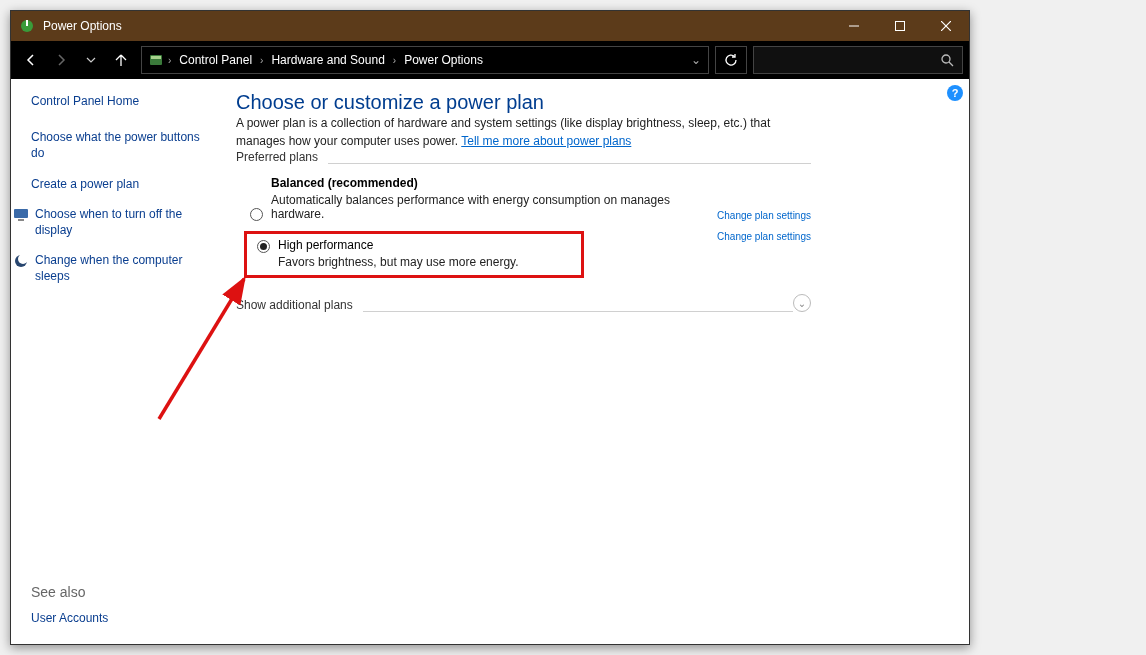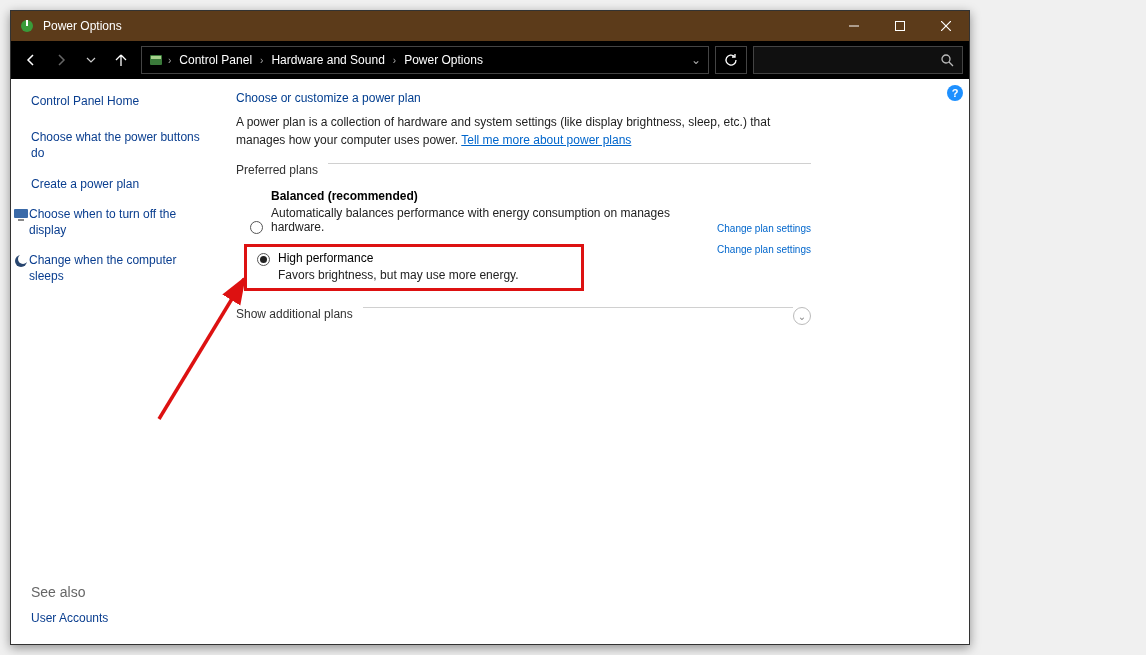--- a/index.html
+++ b/index.html
@@ -93,21 +93,21 @@
     flex-direction:column;
   }
   .sb-link {
     color:#0a3e8f;
     font-size:12px;
     margin-bottom: 14px;
     cursor:pointer;
     line-height:1.35;
   }
   .sb-link.home { color:#0a3e8f; margin-bottom:20px;}
-  .sb-row { display:flex; align-items:flex-start; margin-bottom:14px; margin-left:-18px; padding-left:0;}
+  .sb-row { display:flex; align-items:flex-start; gap:6px; margin-bottom:14px; margin-left:-18px; padding-left:0;}
   .sb-row .sb-link { margin-bottom:0; }
   .sb-icon { width:16px;height:16px;flex-shrink:0;margin-top:1px;}
   .see-also {
     margin-top:auto;
     color:#666;
     font-size:14px;
     margin-bottom:10px;
   }
   .main {
     flex:1;
@@ -116,34 +116,33 @@
   }
   .help-icon {
     position:absolute;
     top:6px; right:6px;
     width:16px;height:16px;border-radius:50%;
     background:#1e90ff;color:#fff;font-size:11px;font-weight:bold;
     display:flex;align-items:center;justify-content:center;
   }
   .page-heading {
     color:#003d8f;
-    font-size:12px;
+    font-size:20px;
     font-weight:400;
-    margin-bottom:8px;
   }
   .page-desc {
     color:#222;
     font-size:12px;
     line-height:1.5;
     max-width: 580px;
-    margin-bottom:14px;
+    margin-bottom:0;
   }
   .inline-link { color:#0066cc; text-decoration:underline; cursor:pointer;}
   .section-row {
-    display:flex; align-items:flex-start; margin-bottom:8px;
+    display:flex; align-items:flex-end; margin-bottom:8px;
     max-width: 575px;
   }
   .section-label { color:#333; font-size:12px; margin-right:10px; white-space:nowrap;}
   .section-line { flex:1; height:1px; background:#d0d0d0;}
   .plan {
     display:flex;
     align-items:flex-end;
     max-width:575px;
     padding: 4px 0 6px 14px;
     position:relative;

